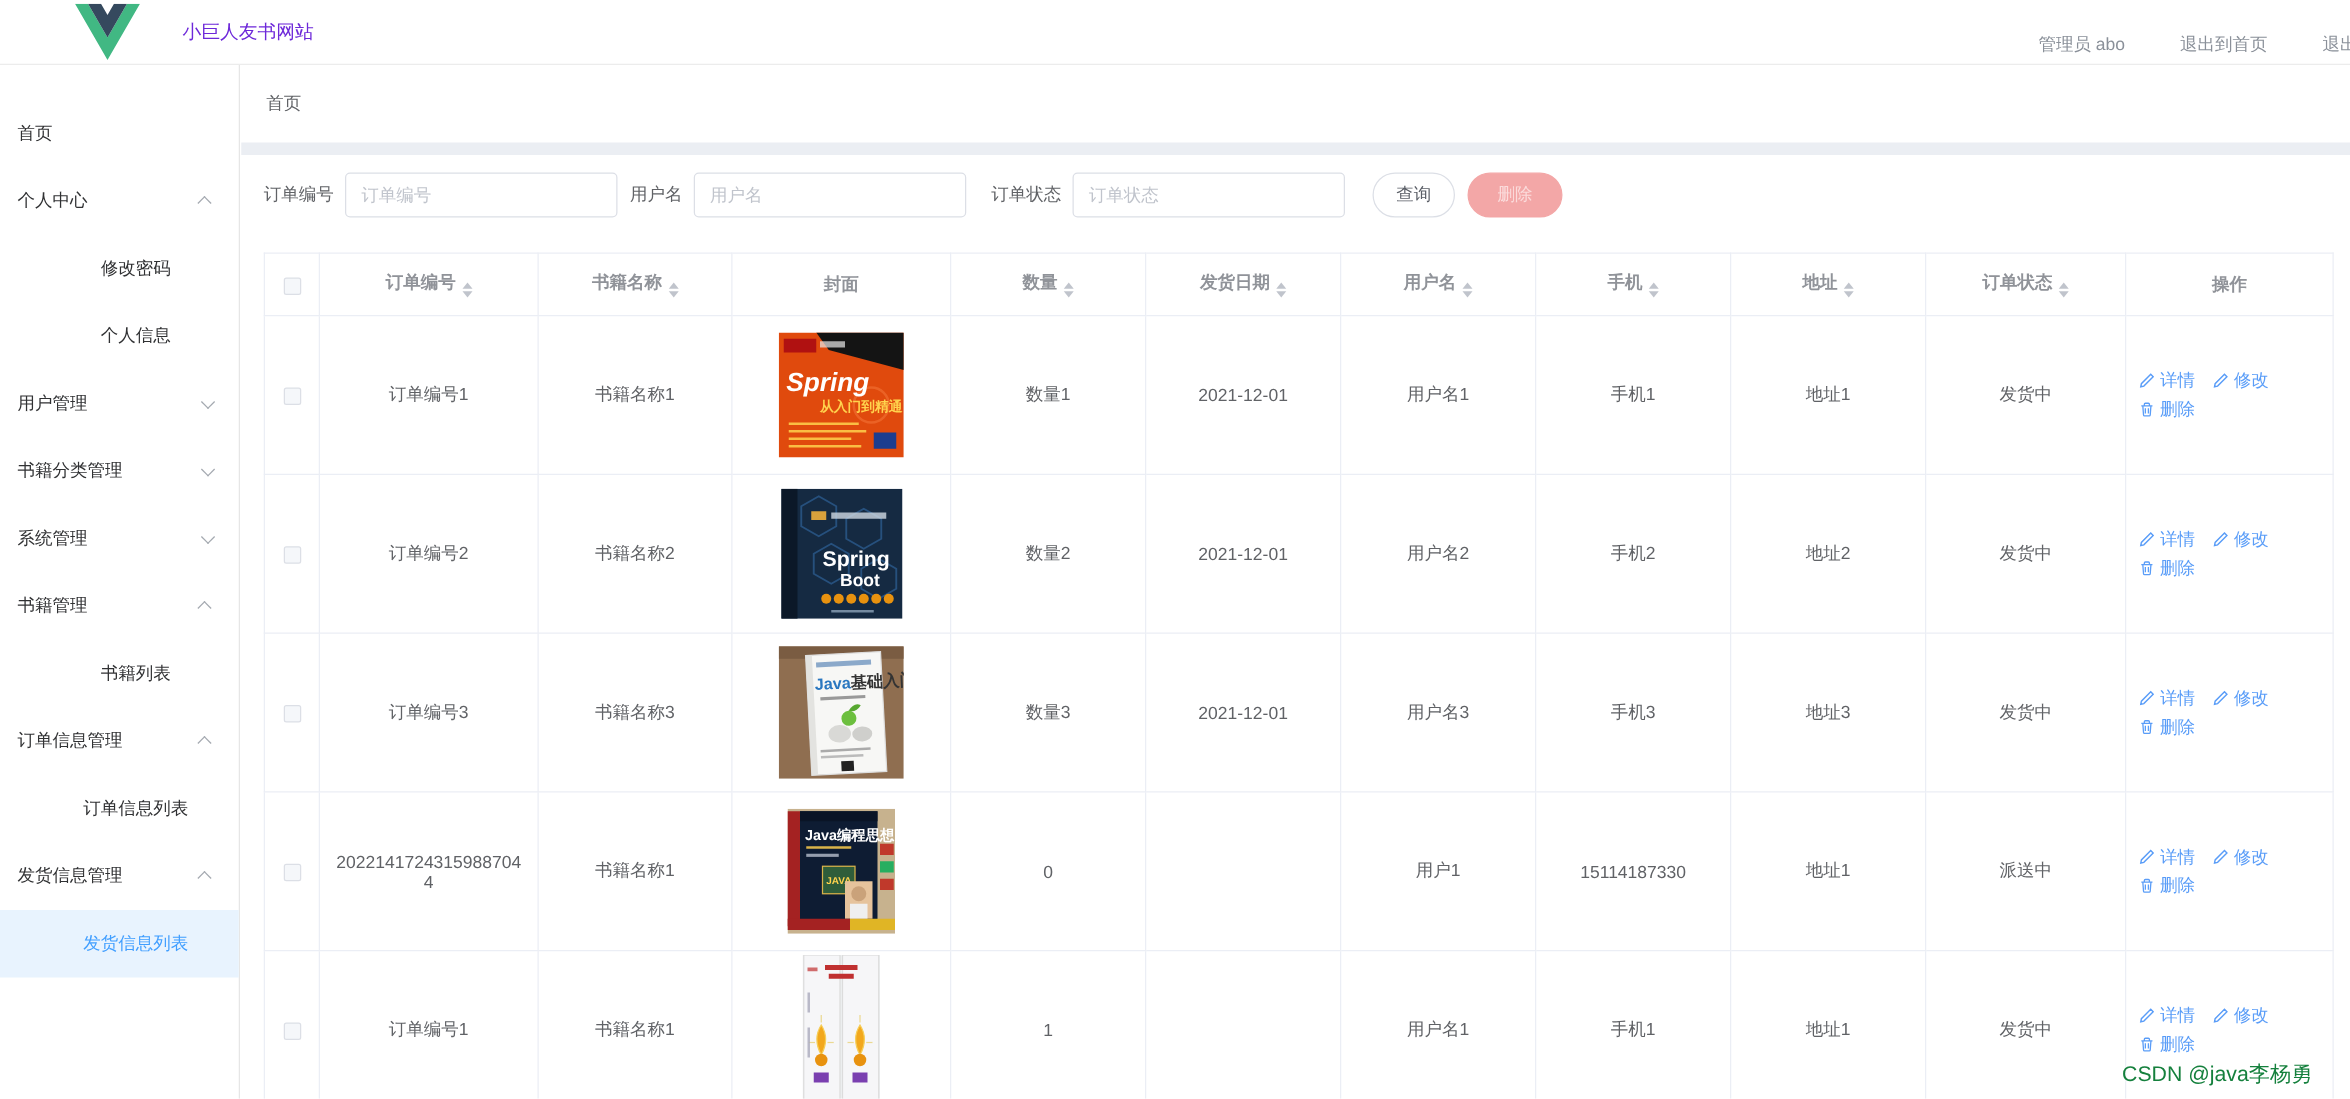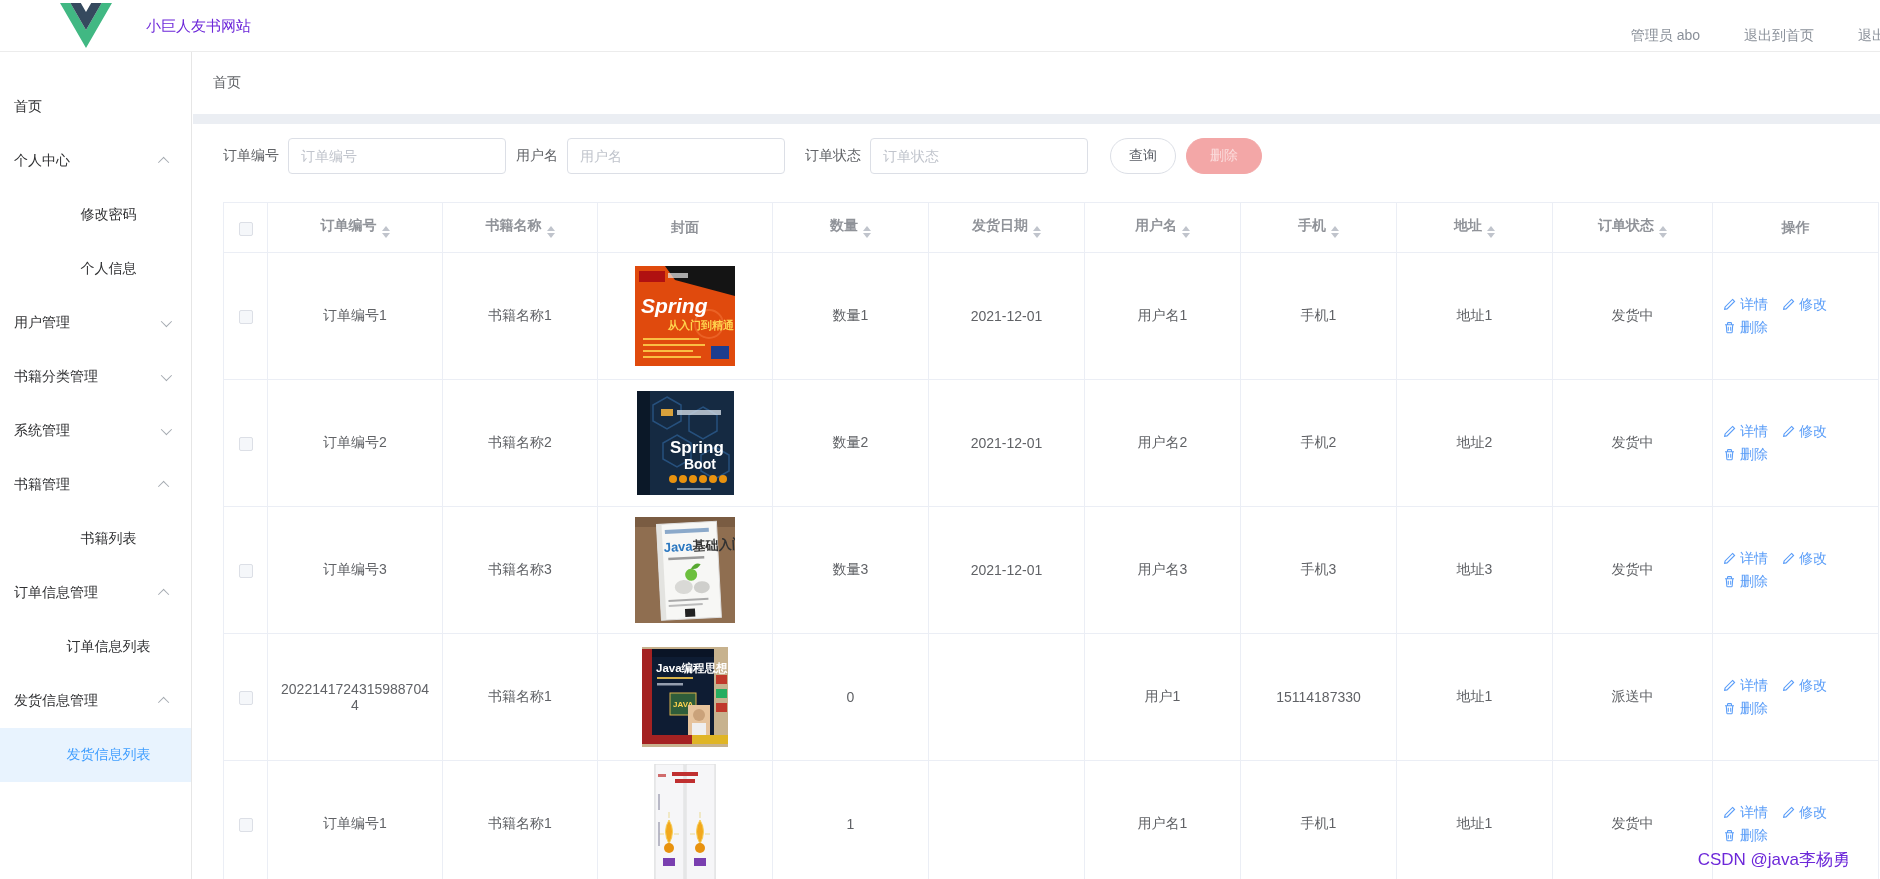--- a/index.html
+++ b/index.html
@@ -49,21 +49,21 @@
 
   
   .crumb-bar {
     position: absolute; left: 193px; top: 52px; right: 0; height: 62px;
     background: #fff; display: flex; align-items: center; padding-left: 20px;
     font-size: 14px; color: #606266;
   }
   .gray-strip { position: absolute; left: 193px; top: 114px; right: 0; height: 10px; background: #ebeef3; }
   .panel {
     position: absolute; left: 193px; top: 124px; right: 0; bottom: 0;
-    background: #fff; padding: 14px 0 0 30px; overflow: hidden;
+    background: #fff; padding: 14px 0 0 18px; overflow: hidden;
   }
 
   
   .search-row { display: flex; align-items: center; height: 36px; }
   .search-label { font-size: 14px; color: #606266; margin-right: 9px; white-space: nowrap; }
   .search-input {
     width: 218px; height: 36px; border: 1px solid #dcdfe6; border-radius: 4px;
     padding: 0 12px; font-size: 14px; color: #606266; outline: none;
     font-family: inherit; margin-right: 10px; background: #fff;
   }
@@ -92,21 +92,21 @@
   }
   .cover-wrap { display: flex; justify-content: center; align-items: center; }
   .op-line { display: flex; justify-content: flex-start; gap: 14px; margin: 5px 0; }
   .op-link {
     color: #5a9df8; display: inline-flex; align-items: center; gap: 4px;
     cursor: pointer; white-space: nowrap; font-size: 14px;
   }
   .op-link svg { flex: 0 0 auto; }
 
   .watermark {
-    position: absolute; right: 30px; bottom: 8px; font-size: 17px; color: #6d28d9;
+    position: absolute; right: 30px; bottom: 8px; font-size: 17px; color: #15803d;
     text-shadow: 0 0 2px #fff, 0 0 3px #fff; z-index: 20; pointer-events: none;
   }
 </style>
 </head>
 <body>
 
 <div class="top-header">
   <span class="logo">
     <svg width="52" height="45" viewBox="0 0 261.76 226.69">
       <polygon points="0,0 52.35,0 130.88,135.8 209.41,0 261.76,0 130.88,226.69" fill="#41b883"></polygon>

